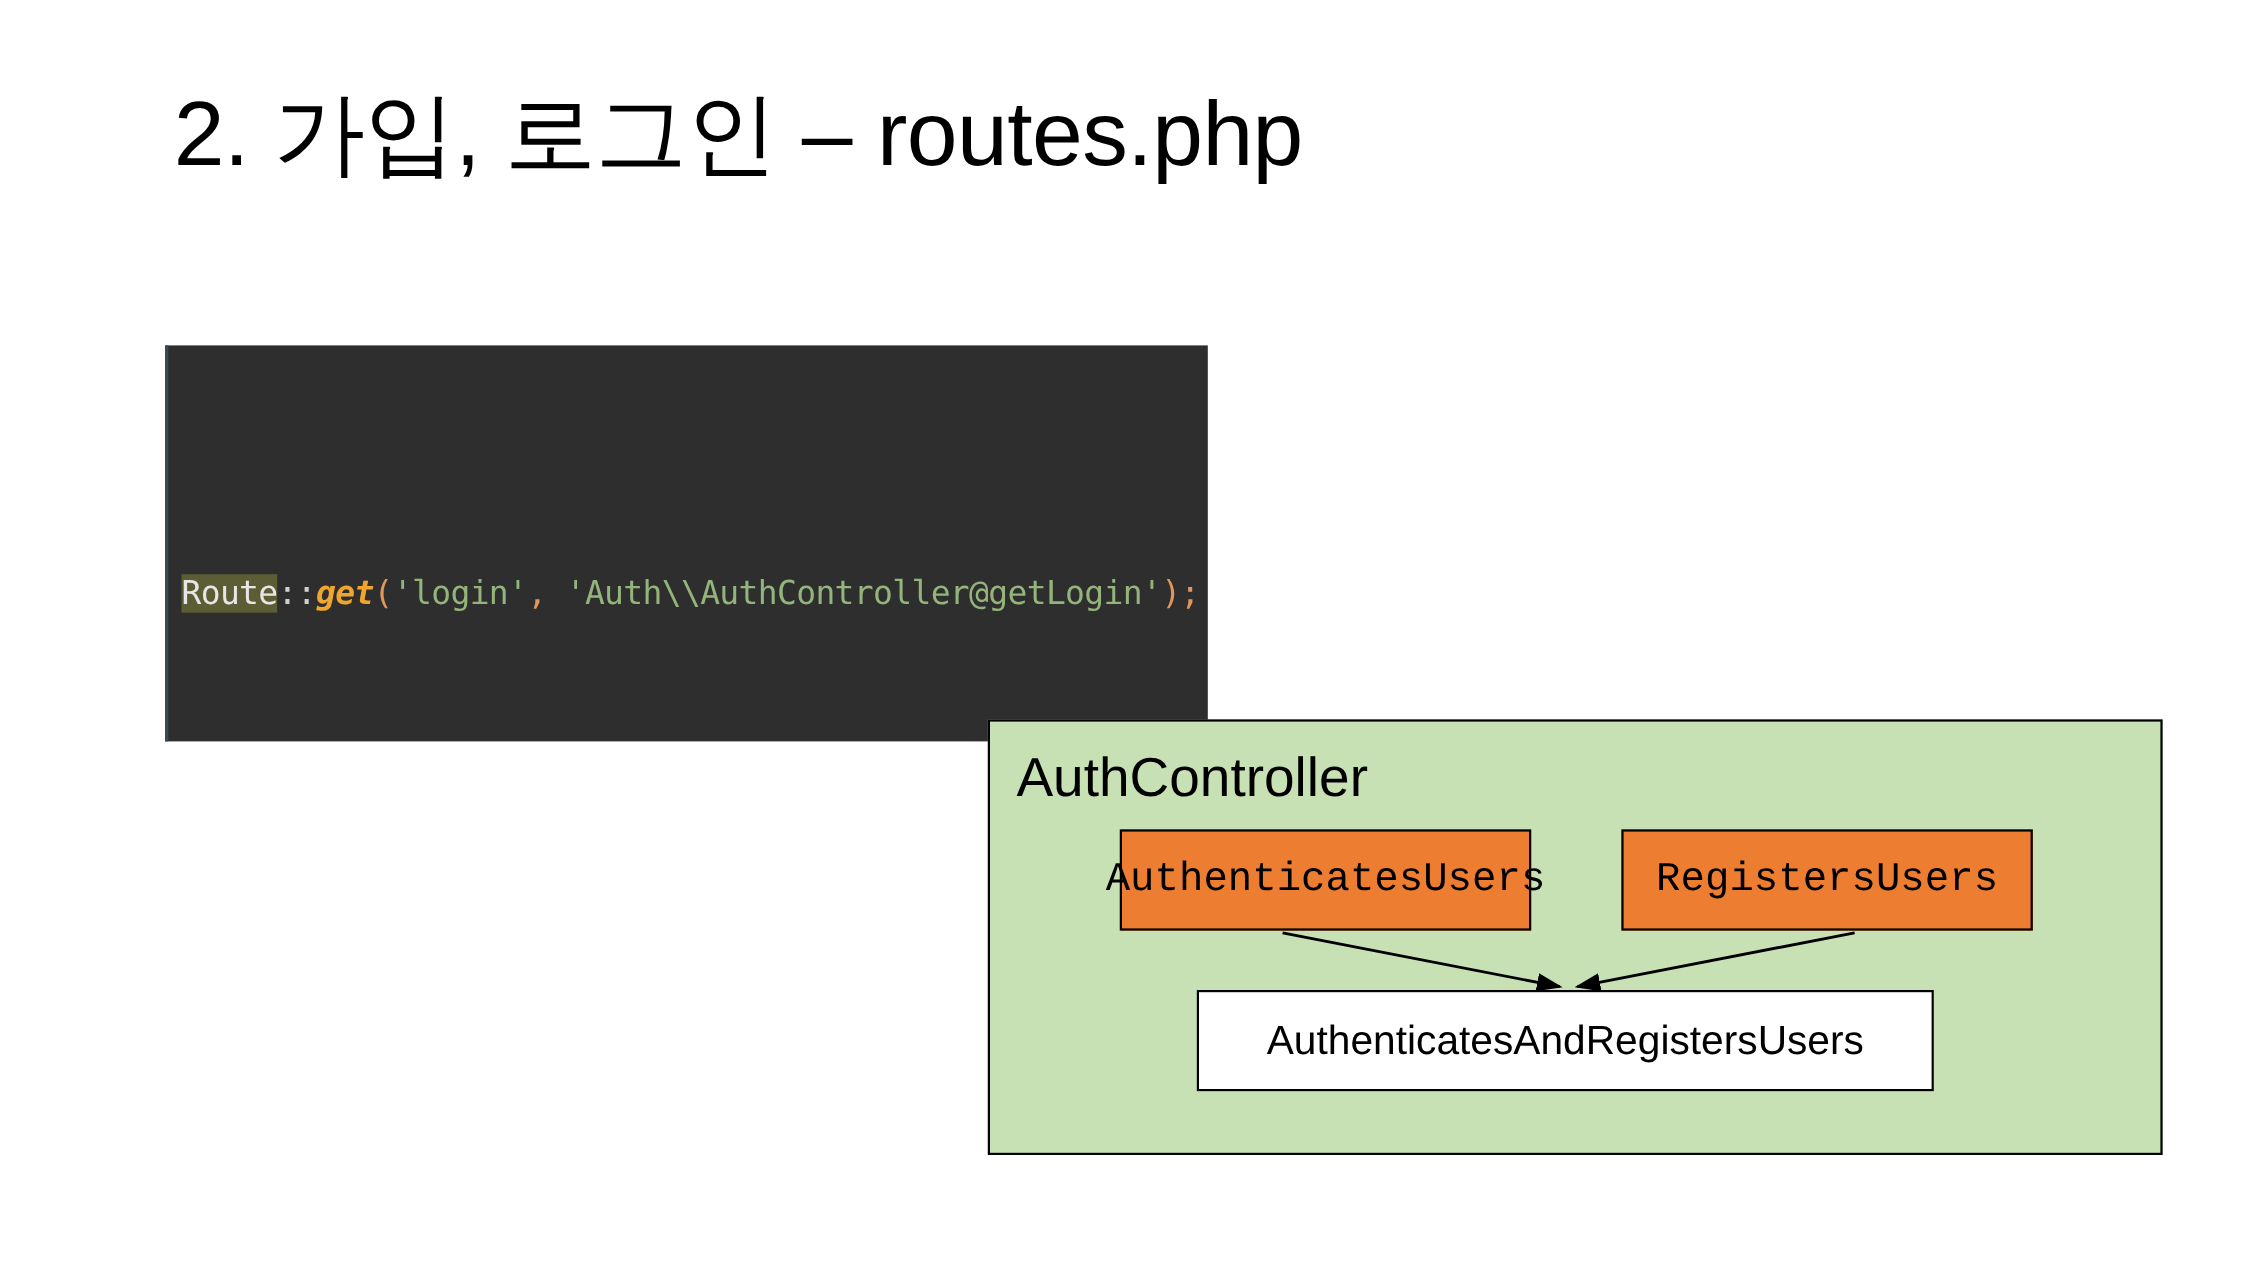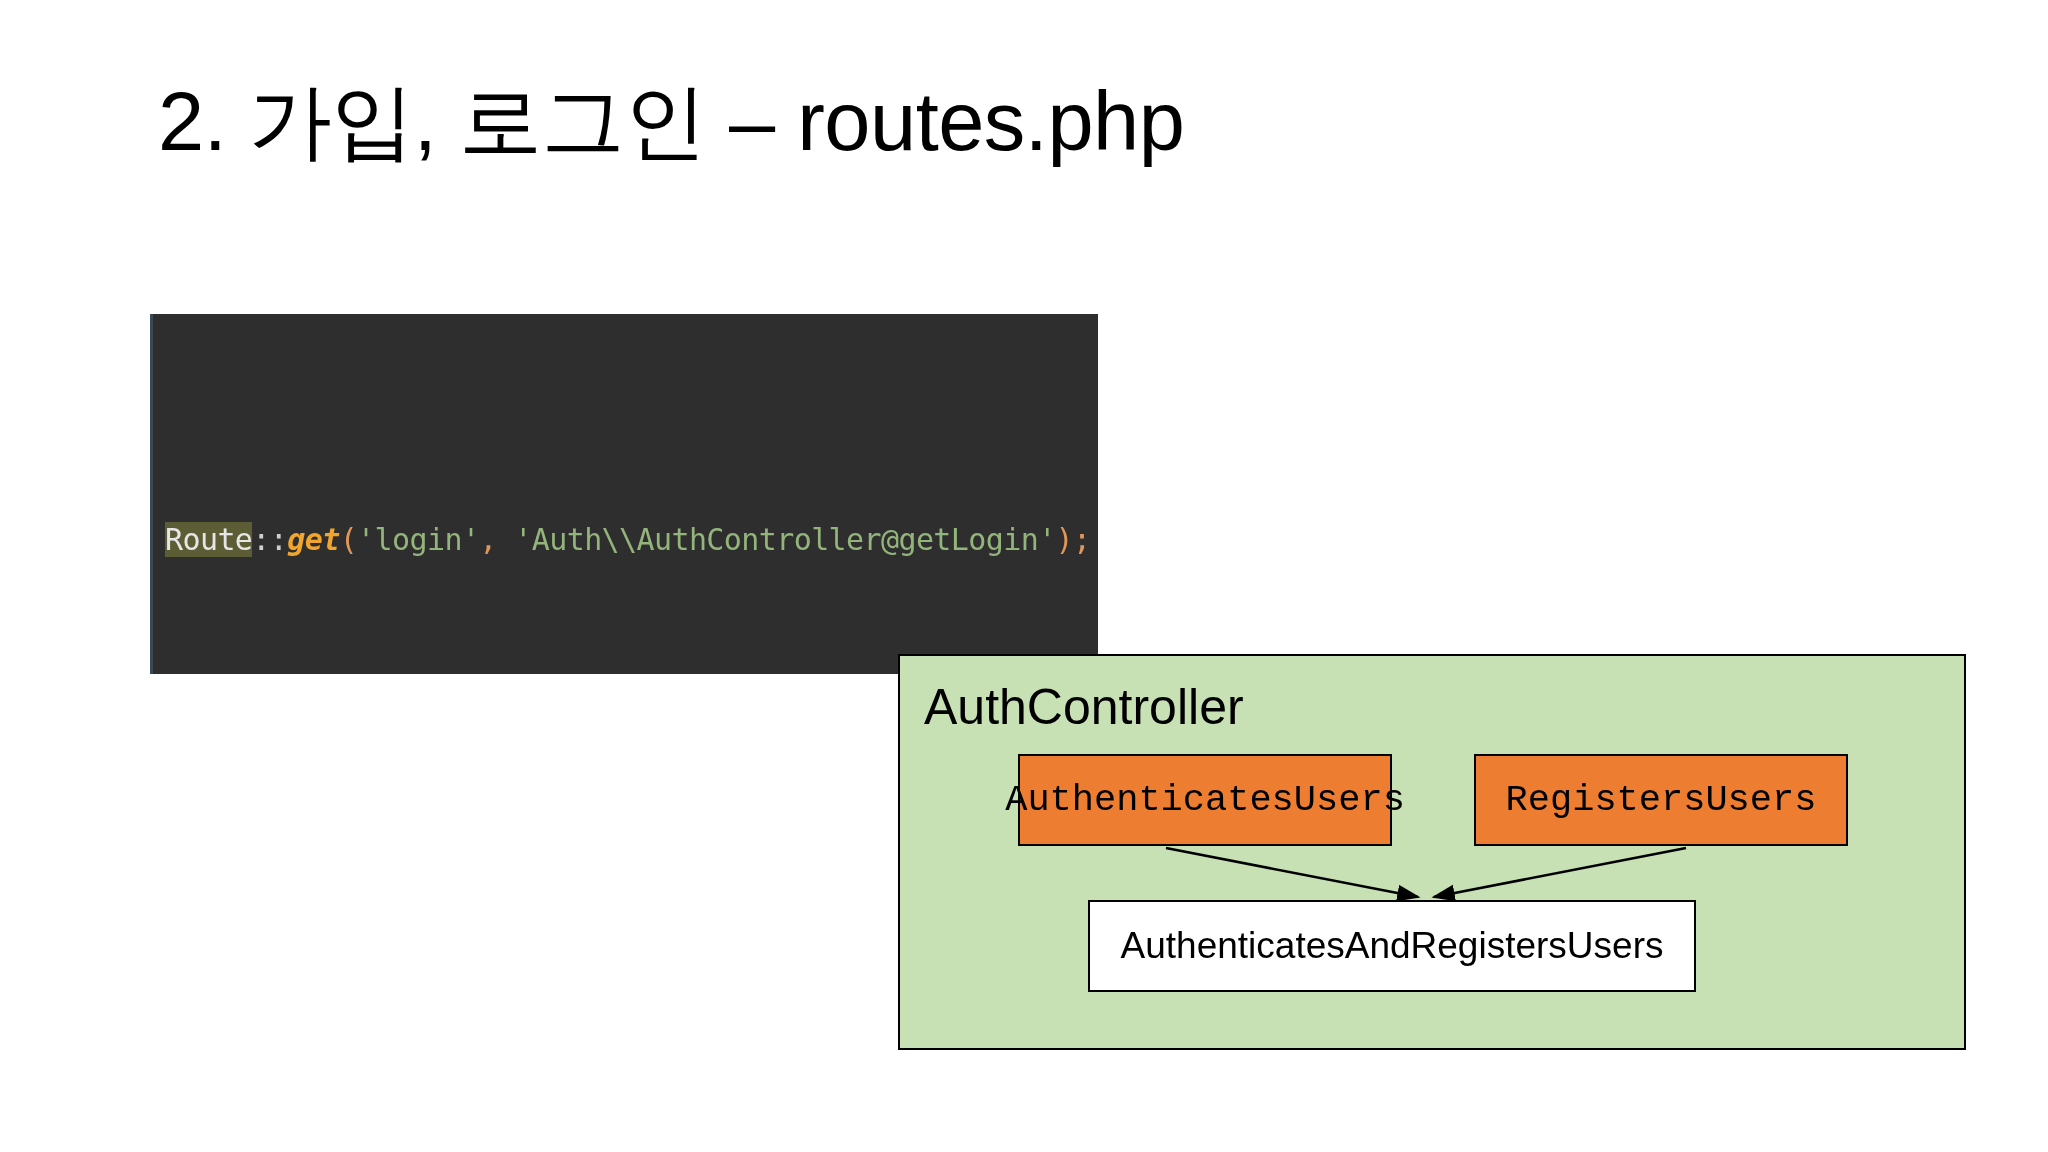--- a/index.html
+++ b/index.html
@@ -108,21 +108,21 @@
     font-family: Liberation Mono, monospace;
     white-space: nowrap;
   }
   #trait-box-0 { left: 120px; top: 100px; width: 374px; height: 92px; }
   #trait-box-1 { left: 560px; top: 100px; width: 374px; height: 92px; margin-left: 16px; }
 
   #base-trait-box {
     position: absolute;
     left: 190px;
     top: 246px;
-    width: 608px;
+    width: 670px;
     height: 92px;
     background: #ffffff;
     border: 2px solid #000000;
     box-sizing: border-box;
     display: flex;
     align-items: center;
     justify-content: center;
     font-size: 37px;
     color: #000000;
     font-family: "Liberation Sans", sans-serif;

